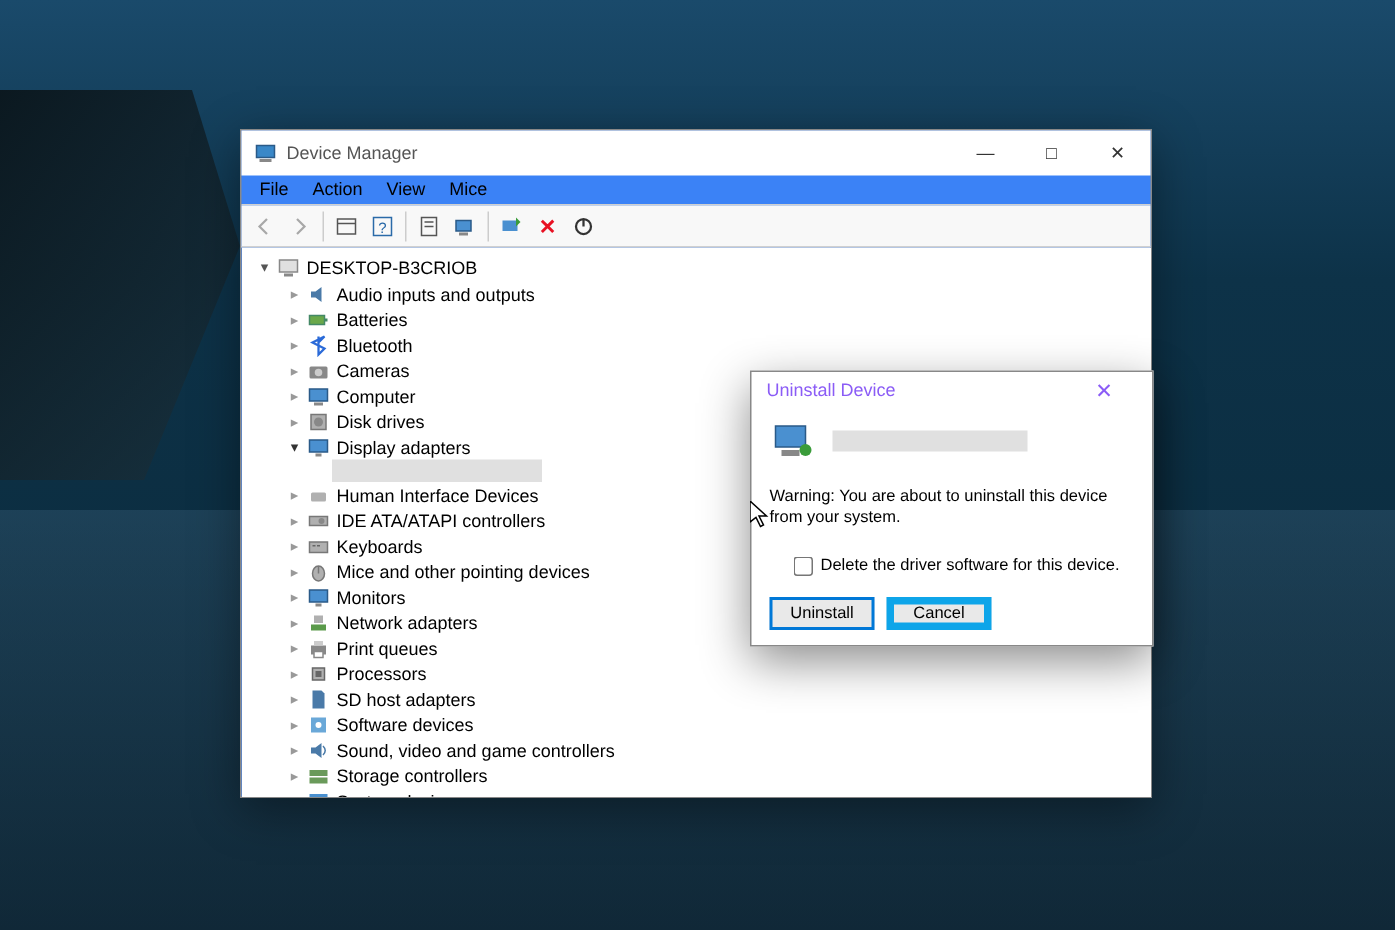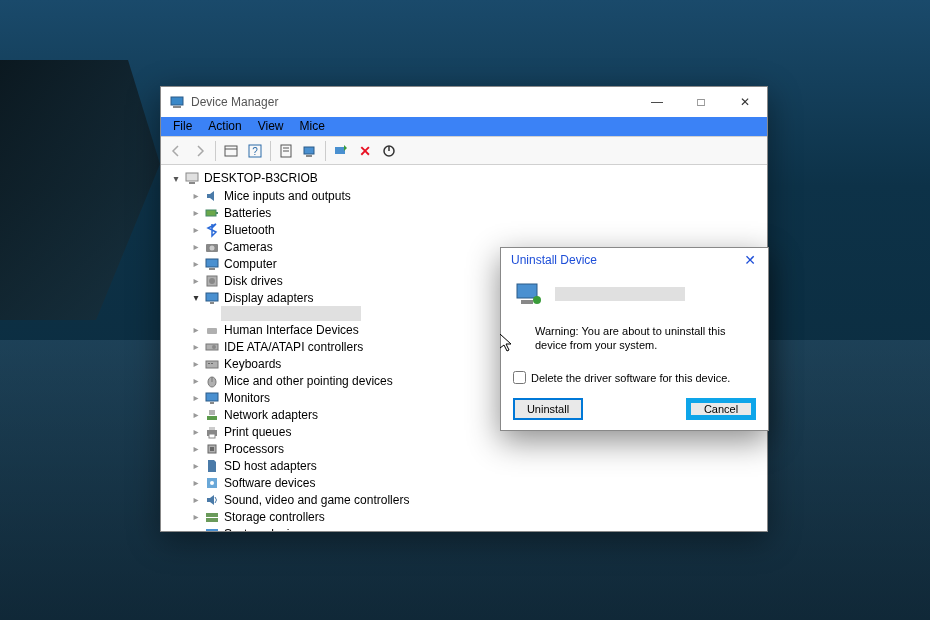--- a/index.html
+++ b/index.html
@@ -123,34 +123,34 @@
     top: 247px; left: 500px;
     width: 269px; height:184px;
     background:#fff;
     border:1px solid #888;
     box-shadow: 0 10px 30px rgba(0,0,0,.45);
     display:flex; flex-direction:column;
   }
   .dlg-title {
     height:28px;
     display:flex; align-items:center;
-    padding:0 6px 0 10px;
-    font-size:12px; color:#1d4ed8;
+    padding:0 20px 0 10px;
+    font-size:12px; color:#8b5cf6;
   }
   .dlg-title span { flex:1; }
   .dlg-close { width:24px; height:24px; display:flex; align-items:center; justify-content:center; font-size:14px; }
   .dlg-body { flex:1; padding: 6px 12px; font-size:11px; color:#000; }
   .dlg-head-row { display:flex; align-items:center; margin-bottom:14px; }
   .dlg-device-icon { width:32px; height:32px; margin-right:10px; }
   .dlg-device-name { width:130px; height:14px; background:#e0e0e0; }
-  .dlg-warning { margin-bottom:18px; line-height:1.3;margin-left:22px; }
-  .dlg-check { display:flex; align-items:flex-end; gap:5px; }
+  .dlg-warning { margin-bottom:18px; line-height:1.3; }
+  .dlg-check { display:flex; align-items:center; gap:5px;margin-left:16px; }
   .dlg-check input { margin:0; }
   .dlg-buttons {
-    display:flex; justify-content:space-between; gap:8px;
+    display:flex; justify-content:flex-start; gap:8px;
     padding: 8px 12px 12px;
   }
   .dlg-btn {
     min-width:70px; height:22px;
     border:5px solid #0ea5e9; background:#e9e9e9;
     font-size:11px;
     display:flex; align-items:center; justify-content:center;
   }
   .dlg-btn.primary { border:2px solid #0078d7; }
 
@@ -265,21 +265,21 @@
       <span class="node-label">DESKTOP-B3CRIOB</span>
     </div>
     <div class="children" id="tree-children">
         <div class="child-row">
           <span class="expander" style="color:#999">▸</span>
           <span class="dev-icon">
             <svg viewBox="0 0 16 16">
               <path d="M3 6h3l4-3v10l-4-3H3z" fill="#4a7aa8"></path>
             </svg>
           </span>
-          <span class="node-label">Mice inputs and outputs</span>
+          <span class="node-label">Audio inputs and outputs</span>
         </div>
         <div class="child-row">
           <span class="expander" style="color:#999">▸</span>
           <span class="dev-icon">
             <svg viewBox="0 0 16 16">
               <rect x="2" y="5" width="10" height="6" fill="#6aa84a" stroke="#486"></rect>
               <rect x="12" y="7" width="2" height="2" fill="#486"></rect>
             </svg>
           </span>
           <span class="node-label">Batteries</span>

